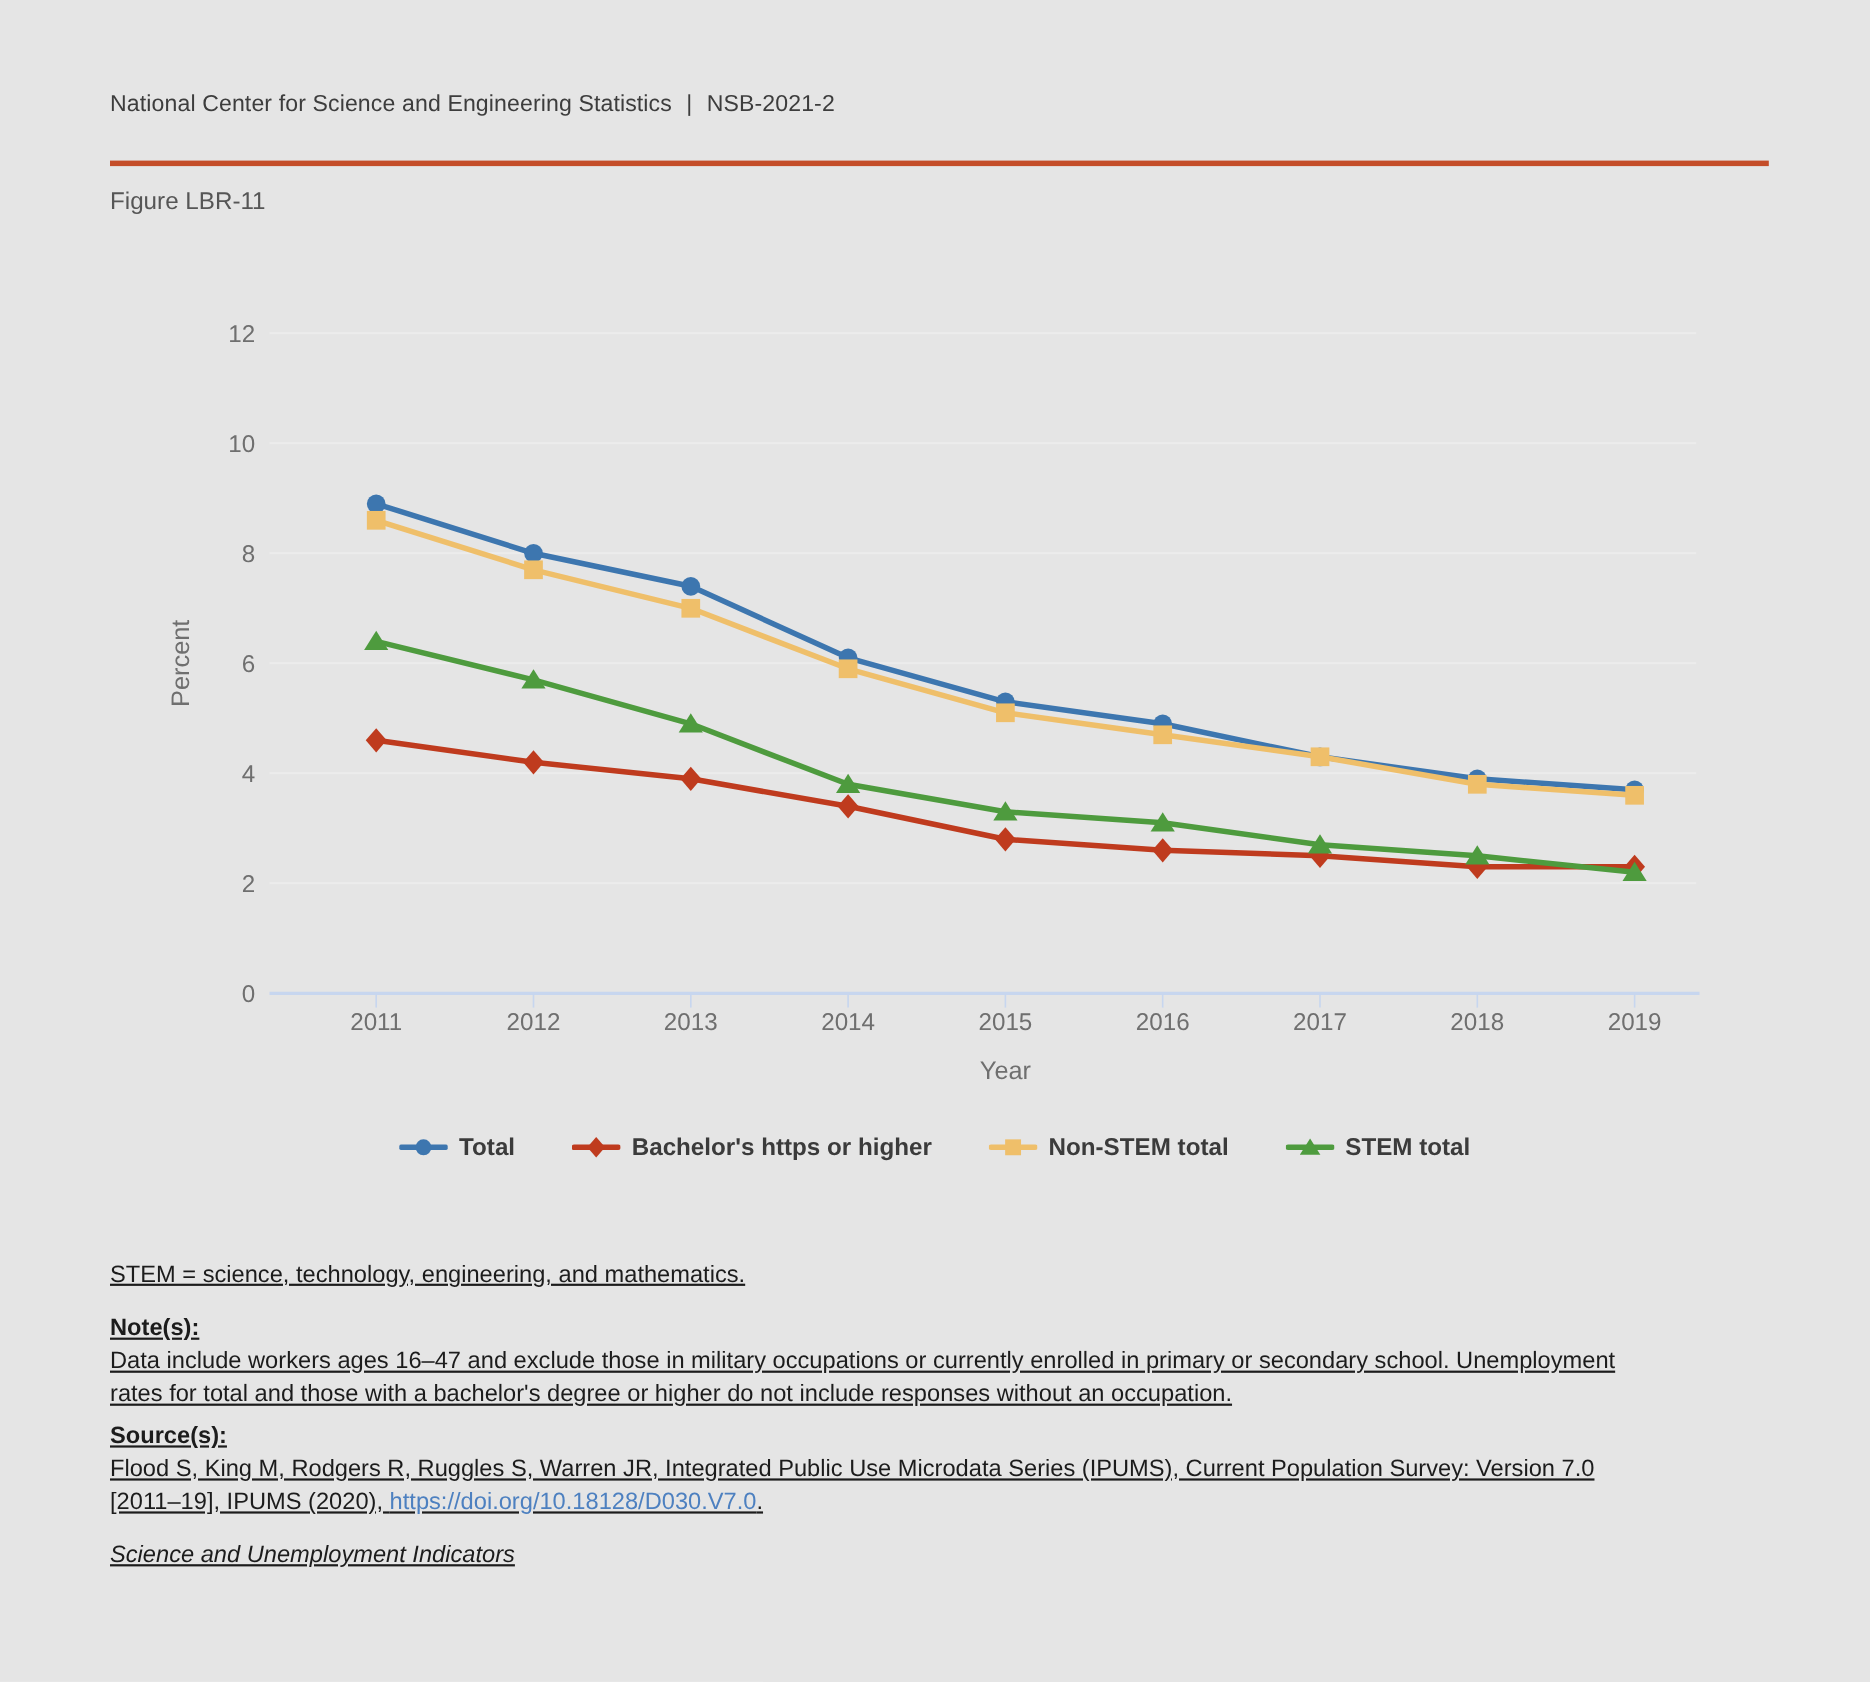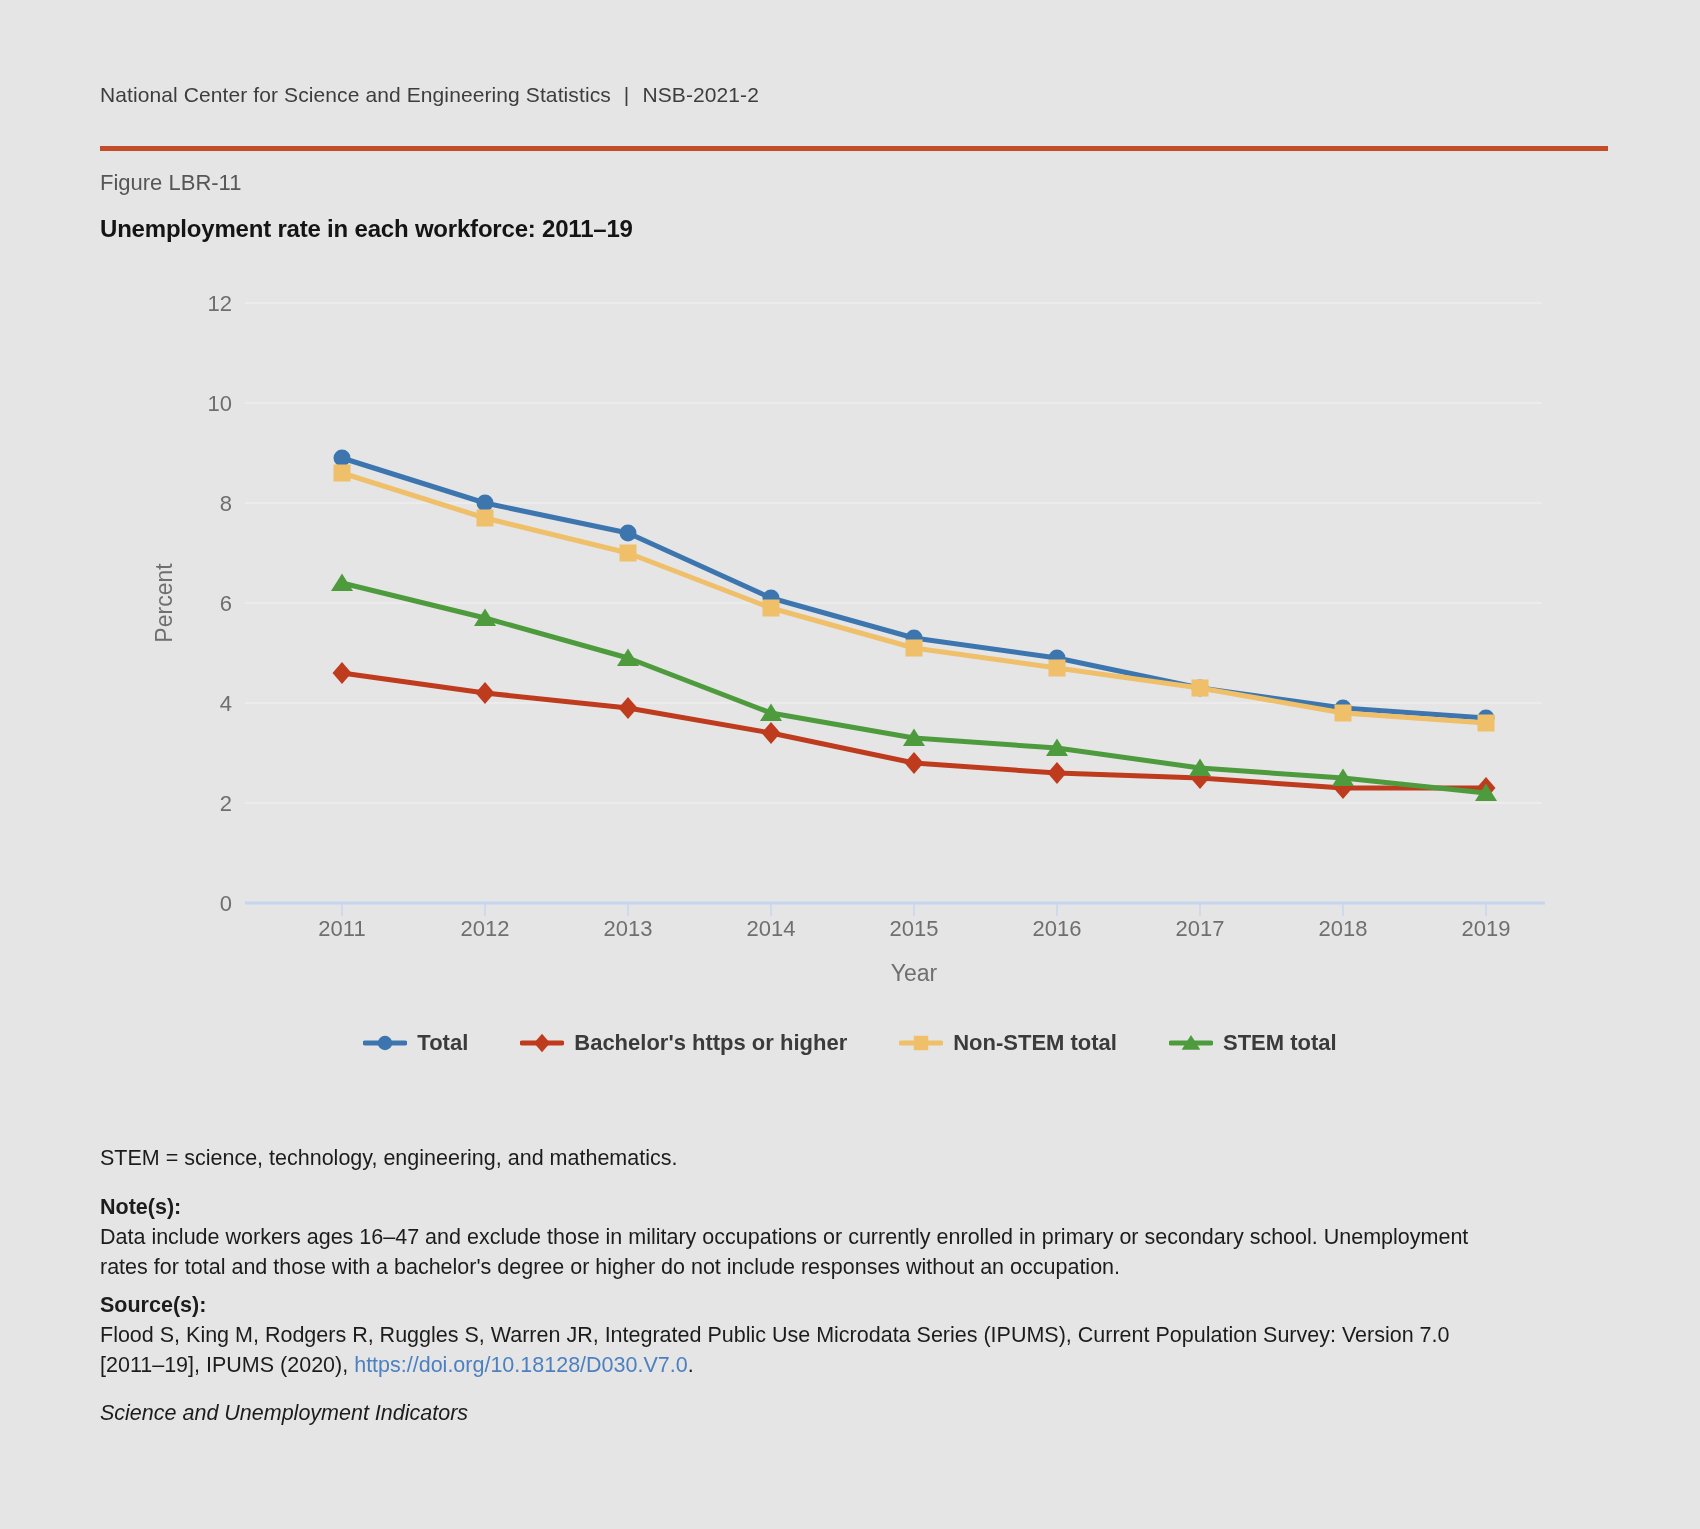--- a/index.html
+++ b/index.html
@@ -8,21 +8,21 @@
   .abs{position:absolute;}
   .report-header{left:100px;top:83px;font-size:21px;font-weight:500;color:#3d3d3d;letter-spacing:0.1px;}
   .report-header .sep{margin:0 13px;color:#3d3d3d;}
   .header-rule{left:100px;top:146px;width:1508px;height:5px;background:#c44d29;}
   .figure-label{left:100px;top:170px;font-size:22px;font-weight:normal;color:#565656;}
   .figure-title{left:100px;top:215px;font-size:24px;font-weight:bold;color:#141414;letter-spacing:-0.2px;}
   .chart-wrap{left:140px;top:252px;width:1420px;height:740px;}
   .legend{left:0;top:1030px;width:1700px;display:flex;justify-content:center;align-items:center;gap:52px;}
   .legend-item{display:flex;align-items:center;gap:10px;}
   .legend-item .lbl{font-size:22px;font-weight:bold;color:#3b3b3b;}
-  .fn{left:100px;font-size:21.5px;color:#1c1c1c;line-height:30px;}
+  .fn{left:100px;font-size:21.5px;color:#1c1c1c;line-height:30px;text-decoration:underline;}
   .fn-stem{top:1143px;}
   .fn-notes-label{top:1192px;font-weight:bold;}
   .fn-notes{top:1222px;width:1380px;}
   .fn-sources-label{top:1290px;font-weight:bold;}
   .fn-sources{top:1320px;width:1380px;}
   .fn-sources a{color:#4d80c0;text-decoration:none;}
   .fn-attrib{top:1398px;font-style:italic;}
   svg text{font-family:"Liberation Sans","DejaVu Sans",sans-serif;}
 </style>
 </head>
@@ -30,21 +30,20 @@
 
 <div class="page">
 
   <div class="abs report-header">
     <span>National Center for Science and Engineering Statistics</span><span class="sep">|</span><span>NSB-2021-2</span>
   </div>
 
   <div class="abs header-rule"></div>
 
   <div class="abs figure-label">Figure LBR-11</div>
-  <div class="abs figure-title">Unemployment rate in each workforce: 2011–19</div>
 
   <div class="abs chart-wrap">
     <svg id="chart-svg" width="1420" height="740" viewBox="0 0 1420 740">
         <line x1="105" y1="551" x2="1402" y2="551" stroke="#ececec" stroke-width="1.8"></line>
         <line x1="105" y1="451" x2="1402" y2="451" stroke="#ececec" stroke-width="1.8"></line>
         <line x1="105" y1="351" x2="1402" y2="351" stroke="#ececec" stroke-width="1.8"></line>
         <line x1="105" y1="251" x2="1402" y2="251" stroke="#ececec" stroke-width="1.8"></line>
         <line x1="105" y1="151" x2="1402" y2="151" stroke="#ececec" stroke-width="1.8"></line>
         <line x1="105" y1="51" x2="1402" y2="51" stroke="#ececec" stroke-width="1.8"></line>
         <text x="92" y="659" font-size="22" fill="#6f6f6f" text-anchor="end">0</text>

